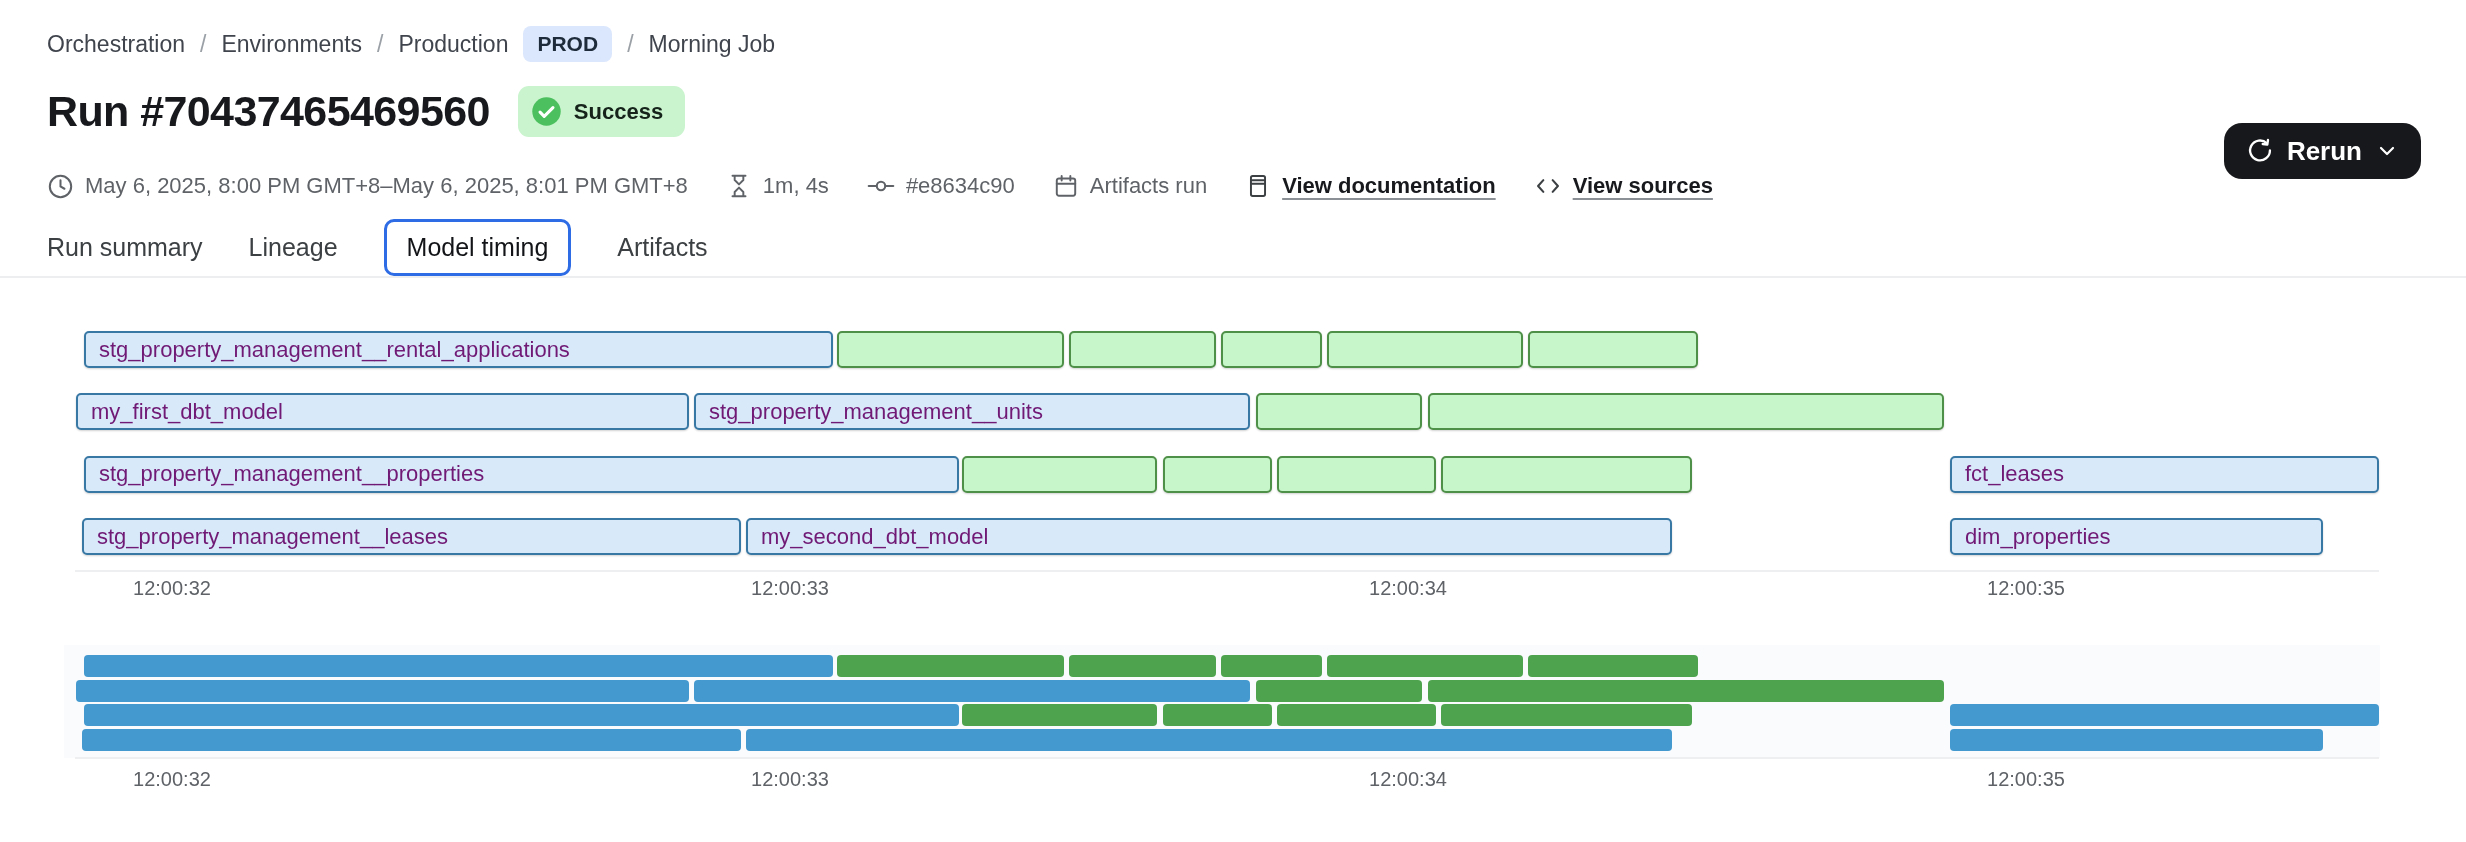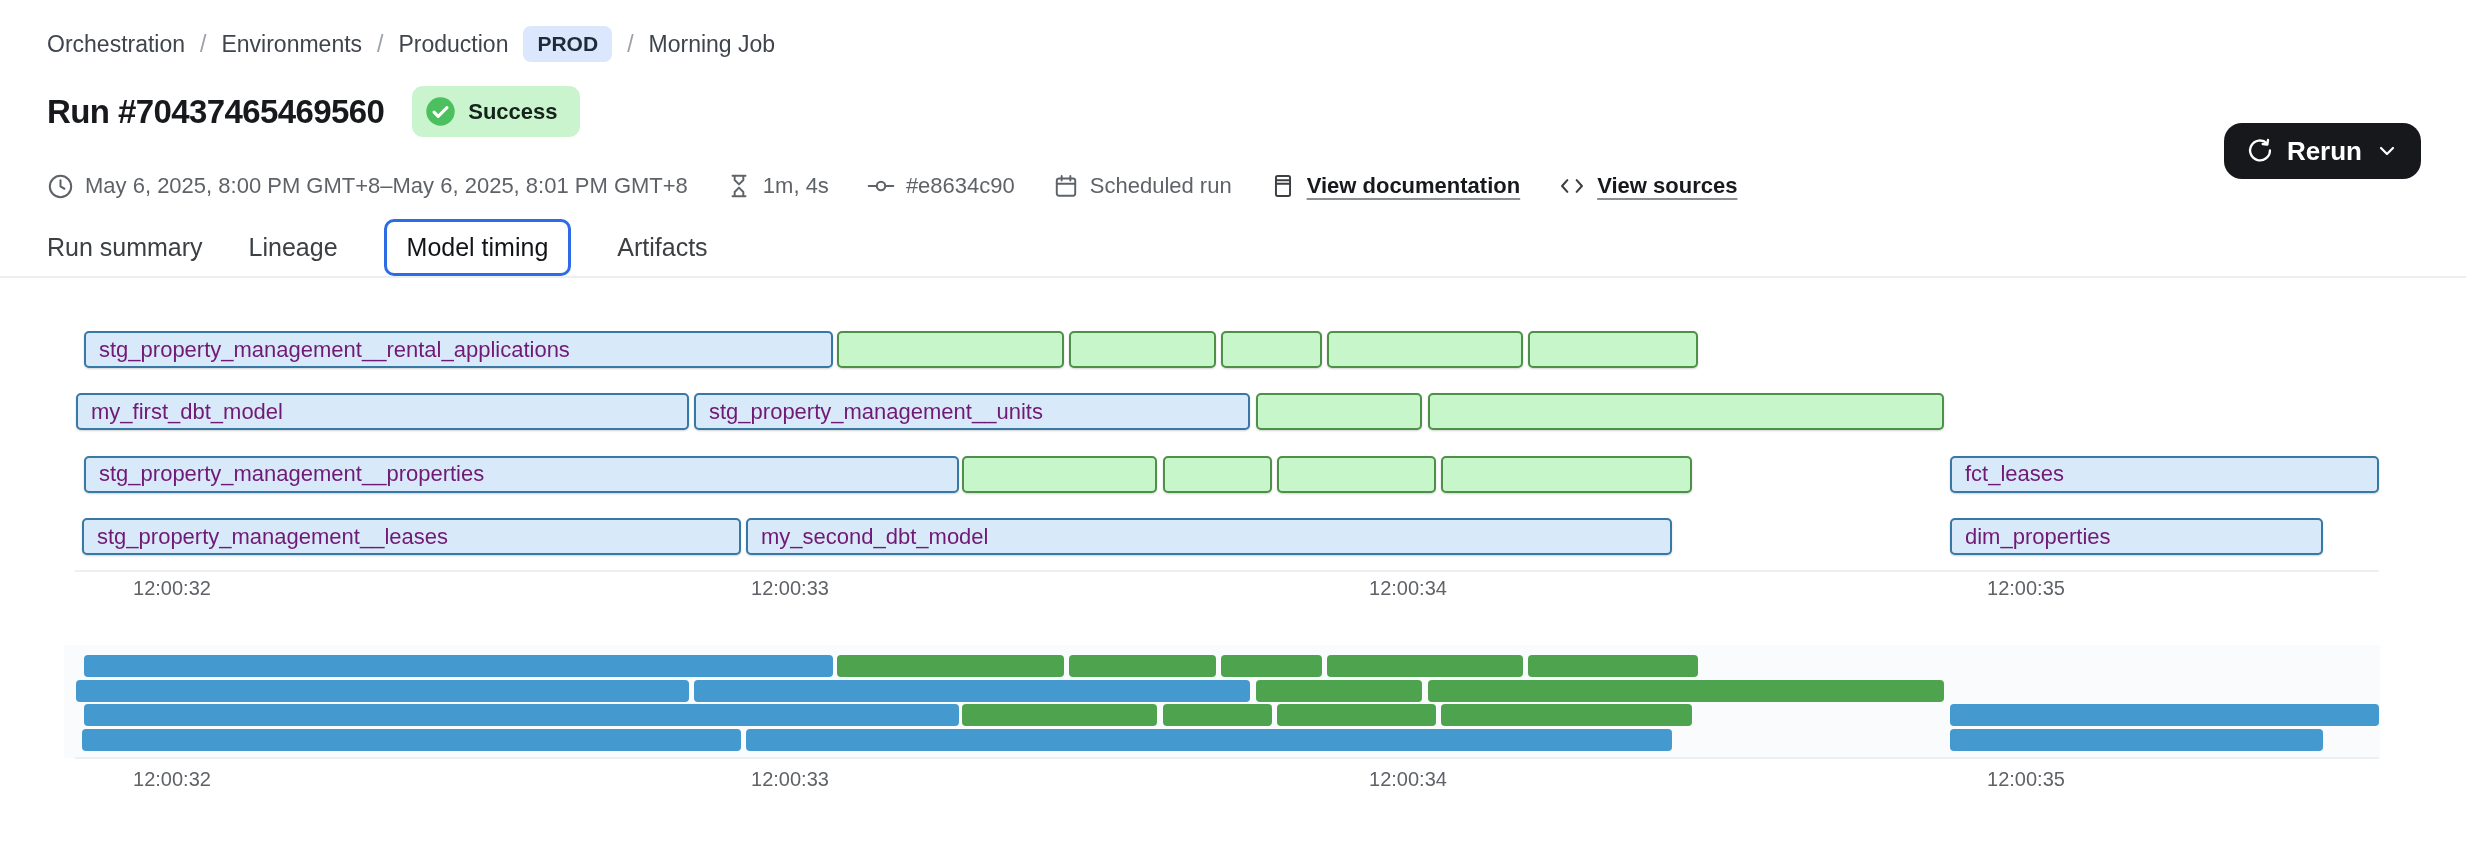--- a/index.html
+++ b/index.html
@@ -14,21 +14,21 @@
   
   .breadcrumb { position:absolute; top:26px; left:47px; display:flex; align-items:center; gap:15px;
     font-size:23px; font-weight:500; color:#40454d; }
   .crumb { cursor:pointer; }
   .crumb-sep { color:#9aa0a6; font-weight:400; }
   .crumb-badge { background:#dbe7fc; color:#1d2b3a; font-weight:700; font-size:21px;
     padding:6px 14px; border-radius:8px; }
 
   
   .title-row { position:absolute; top:86px; left:47px; display:flex; align-items:center; gap:28px; }
-  .run-title { font-size:33px; font-weight:700; letter-spacing:-0.6px; color:#17191d; }
+  .run-title { font-size:43px; font-weight:700; letter-spacing:-0.6px; color:#17191d; }
   .status-badge { display:flex; align-items:center; gap:12px; background:#c9f4cd;
     border-radius:11px; padding:10px 22px 10px 13px; font-size:22px; font-weight:600; color:#15231b; }
 
   
   .meta-row { position:absolute; top:172px; left:47px; display:flex; align-items:center; gap:38px;
     font-size:22px; color:#5f6368; }
   .meta-item { display:flex; align-items:center; gap:11px; white-space:nowrap; }
   .meta-item svg { color:#5f6368; }
   .meta-link { color:#17191d; font-weight:700; text-decoration:underline;
     text-decoration-color:#8b9096; text-underline-offset:5px; cursor:pointer; }
@@ -136,21 +136,21 @@
   </span>
   <span class="meta-item">
     <span>
       <svg width="26" height="26" viewBox="0 0 24 24" fill="none" stroke="currentColor" stroke-width="1.8" stroke-linecap="round" stroke-linejoin="round">
           <rect x="3.5" y="5" width="17" height="16" rx="2"></rect>
           <line x1="8" y1="2.8" x2="8" y2="7"></line>
           <line x1="16" y1="2.8" x2="16" y2="7"></line>
           <line x1="3.5" y1="10" x2="20.5" y2="10"></line>
         </svg>
     </span>
-    <span>Scheduled run</span>
+    <span>Artifacts run</span>
   </span>
   <span class="meta-item meta-link">
     <span>
       <svg width="26" height="26" viewBox="0 0 24 24" fill="none" stroke="currentColor" stroke-width="1.8" stroke-linecap="round" stroke-linejoin="round">
           <rect x="5.5" y="2.8" width="13" height="18.4" rx="1.6"></rect>
           <line x1="5.5" y1="6.6" x2="18.5" y2="6.6"></line>
           <line x1="5.5" y1="10" x2="18.5" y2="10"></line>
         </svg>
     </span>
     <span>View documentation</span>

